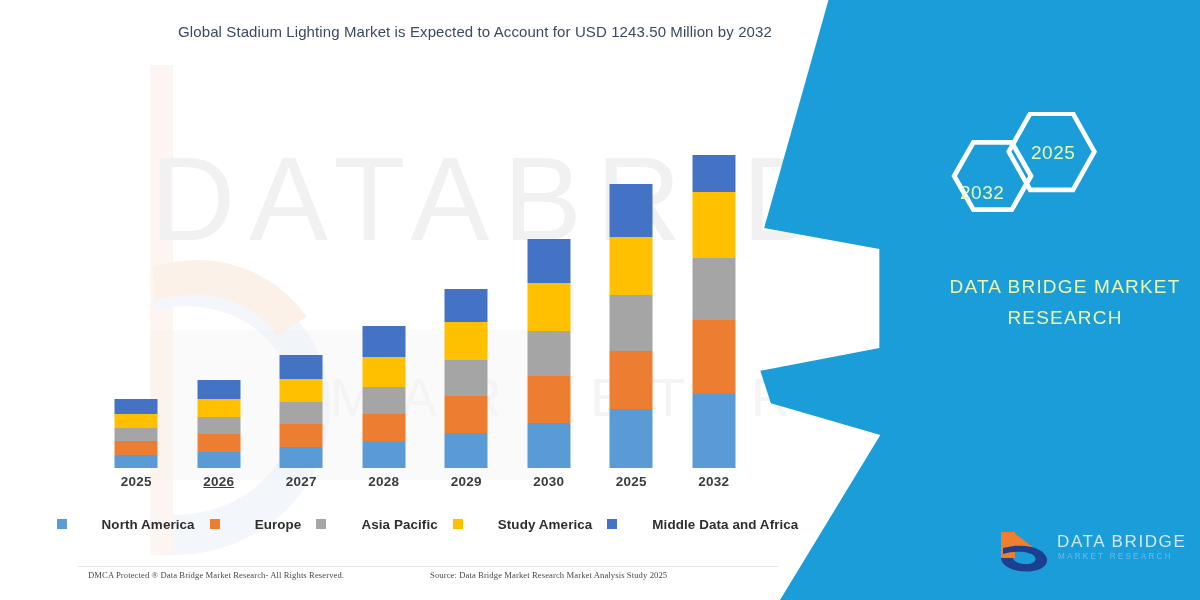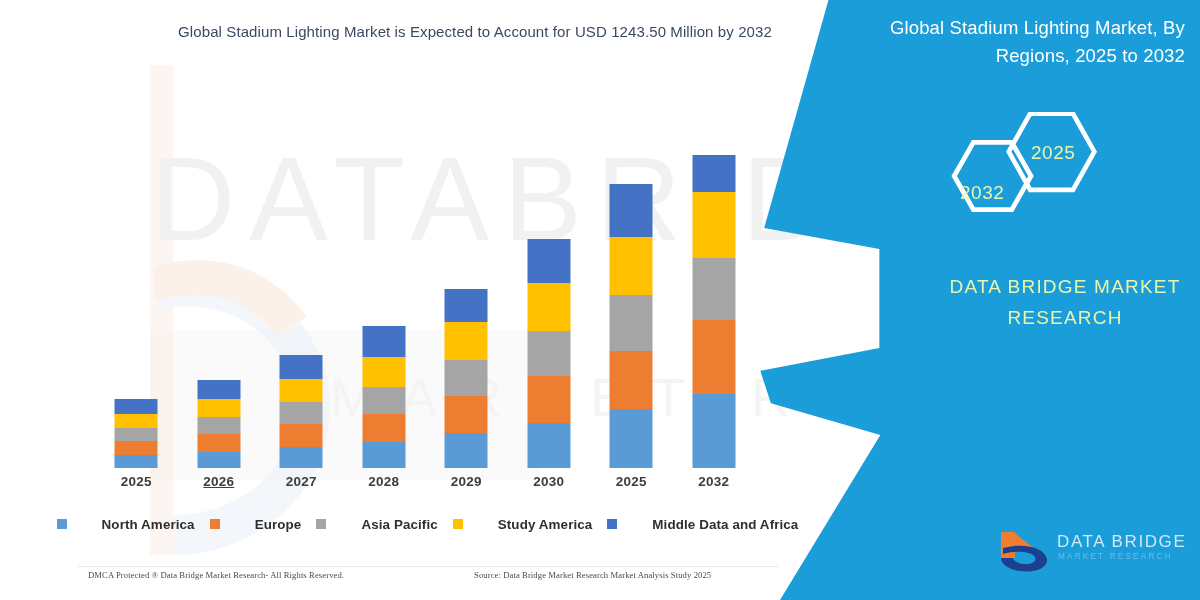--- a/index.html
+++ b/index.html
@@ -103,21 +103,21 @@
   .lg-name{color:#2f2f2f;font-size:13.4px;font-weight:700;letter-spacing:.1px;padding-left:30px;}
 
   
   .footer{position:absolute;left:0;top:566px;width:790px;height:26px;}
   .foot-left{
     position:absolute;left:88px;top:4px;color:#4a4a4a;
     font-size:8.6px;font-family:"Liberation Serif",serif;letter-spacing:.1px;
   }
   .foot-right{
     position:absolute;left:430px;top:4px;color:#4a4a4a;
-    font-size:8.6px;font-family:"Liberation Serif",serif;letter-spacing:.1px;margin-left:44px;
+    font-size:8.6px;font-family:"Liberation Serif",serif;letter-spacing:.1px;
   }
   .foot-rule{
     position:absolute;left:78px;top:0px;width:700px;height:1px;background:#e8e8e8;
   }
 </style>
 </head>
 <body>
 
 <div id="canvas">
 
@@ -248,21 +248,20 @@
     </div>
 
   <div class="footer">
     <div class="foot-rule"></div>
     <div class="foot-left">DMCA Protected ® Data Bridge Market Research- All Rights Reserved.</div>
     <div class="foot-right">Source: Data Bridge Market Research Market Analysis Study 2025</div>
   </div>
 
   <div class="blue-panel"></div>
 
-  <div class="panel-title">Global Stadium Lighting Market, By Regions, 2025 to 2032</div>
 
   <div class="hex-area">
     <svg width="190" height="120" viewBox="0 0 190 120">
       <polygon points="103,47 126,6 172,6 195,47 172,88 126,88" fill="none" stroke="#ffffff" stroke-width="5" transform="translate(-12,-4) scale(0.93)"></polygon>
       <polygon points="20,75 40,40 80,40 100,75 80,110 40,110" fill="none" stroke="#ffffff" stroke-width="5" transform="translate(10,-8) scale(0.96)"></polygon>
     </svg>
     <div class="hex-label" style="left:106px;top:30px;">2025</div>
     <div class="hex-label" style="left:35px;top:70px;">2032</div>
   </div>
 

